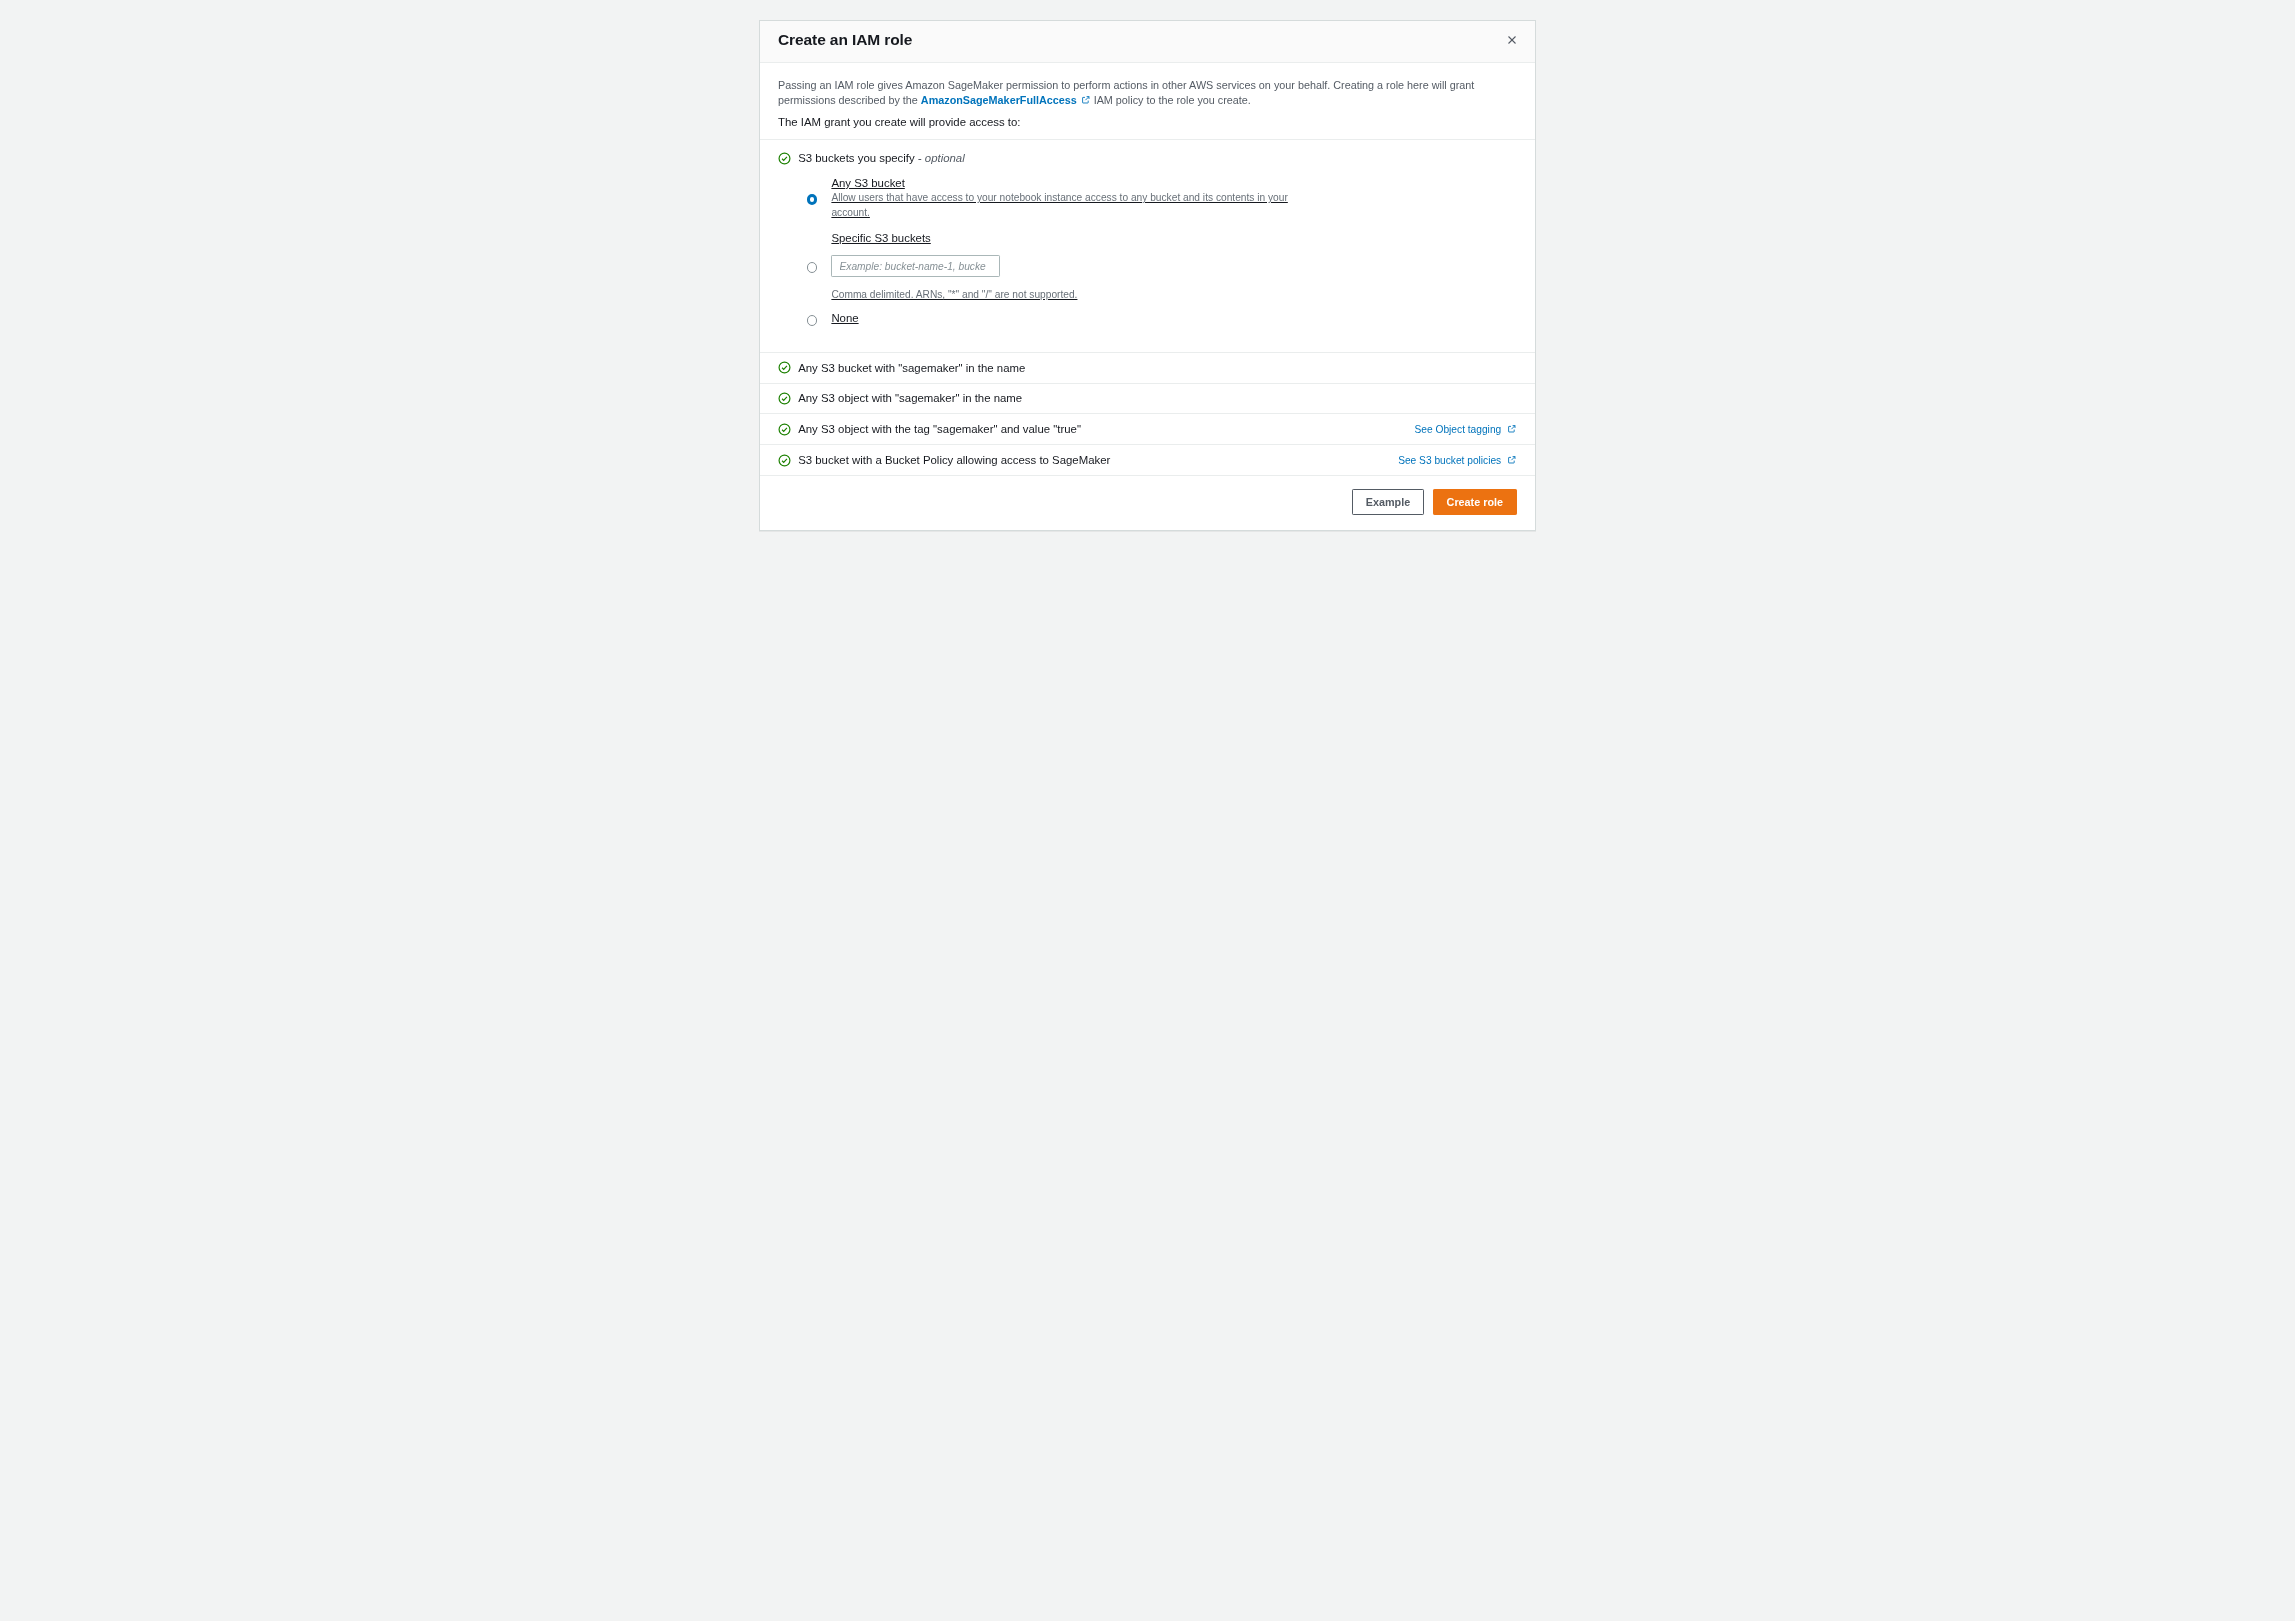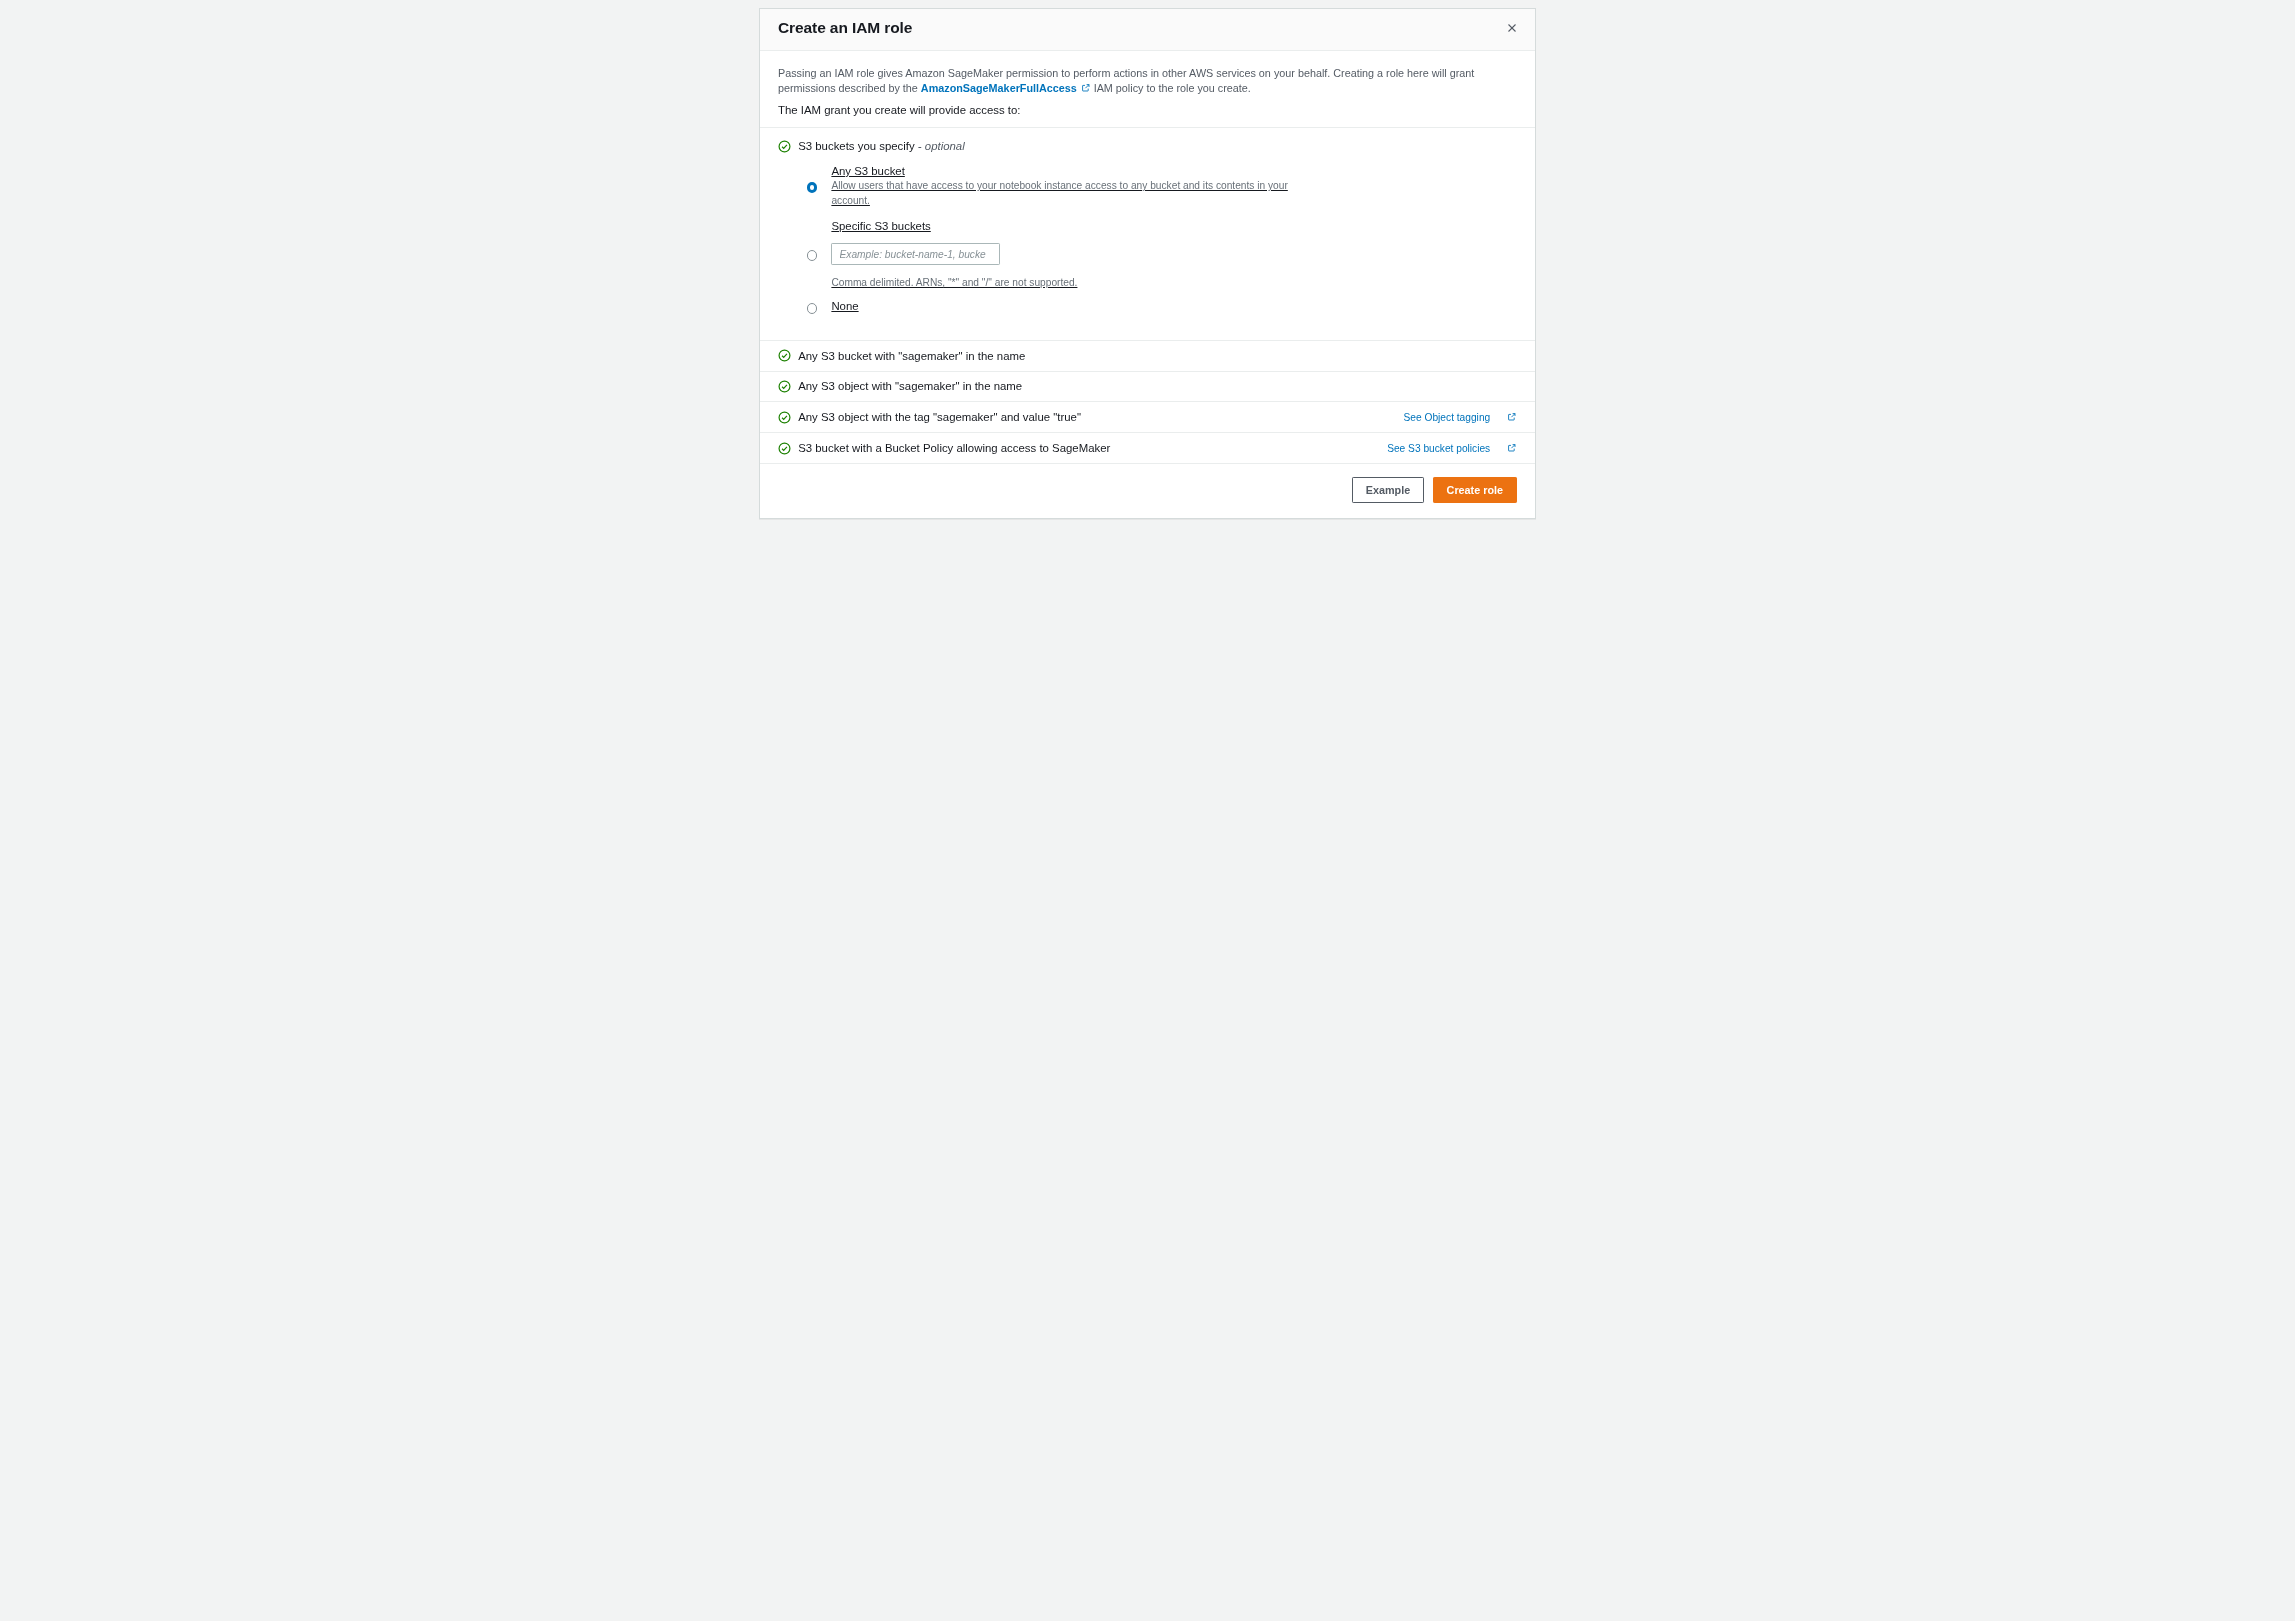--- a/index.html
+++ b/index.html
@@ -8,21 +8,21 @@
       background-color: #f2f3f3;
       color: #16191f;
       padding: 3.6px;
     }
     .modal {
       background: #6d28d9;
       border: 0.6px solid #d5dbdb;
       box-shadow: 0 0.6px 0.6px rgba(0,0,0,0.05);
       width: 100%;
       max-width: 777px;
-      margin: 4px auto;
+      margin: 16px auto;
     }
     .modal-header {
       display: flex;
       align-items: center;
       justify-content: space-between;
       padding: 10.8px 16.7px 13px 18px;
       background: #fafafa;
       border-bottom: 0.6px solid #eaeded;
     }
     .modal-title {
@@ -150,21 +150,21 @@
       font-size: 10.2px;
       color: #687078;
       margin-top: 9.6px;
     }
     .row-link {
       font-size: 10.2px;
       color: #0073bb;
       text-decoration: none;
       display: inline-flex;
       align-items: center;
-      gap: 16px;
+      gap: 5px;
       cursor: pointer;
     }
     .modal-footer {
       display: flex;
       justify-content: flex-end;
       gap: 8.4px;
       padding: 13px 18px 15.5px 18px;
       background: #fff;
     }
     .btn {

